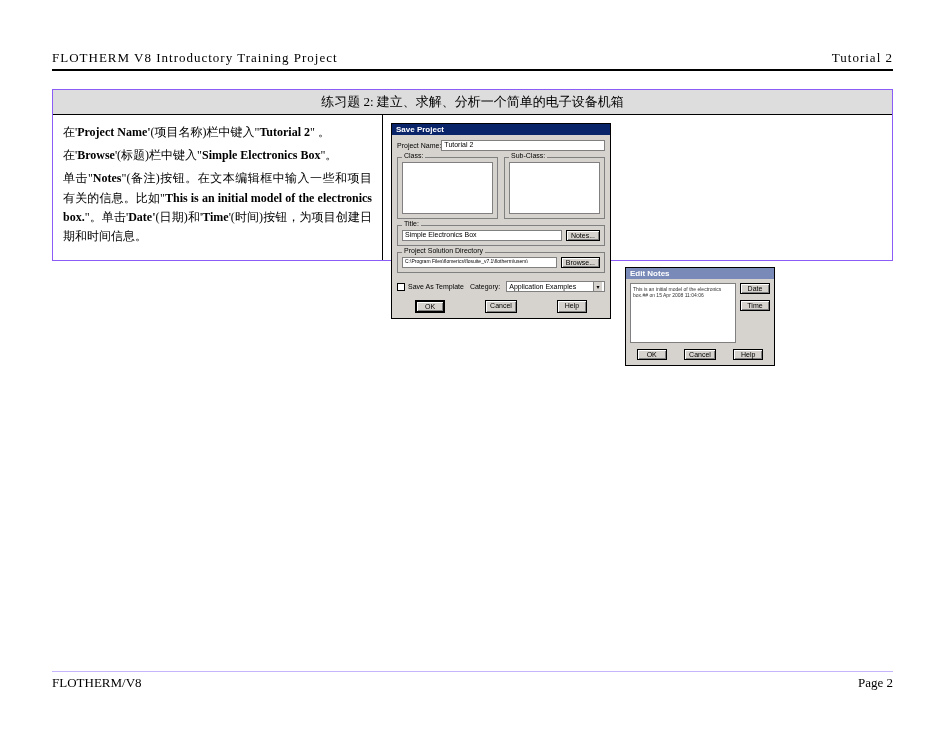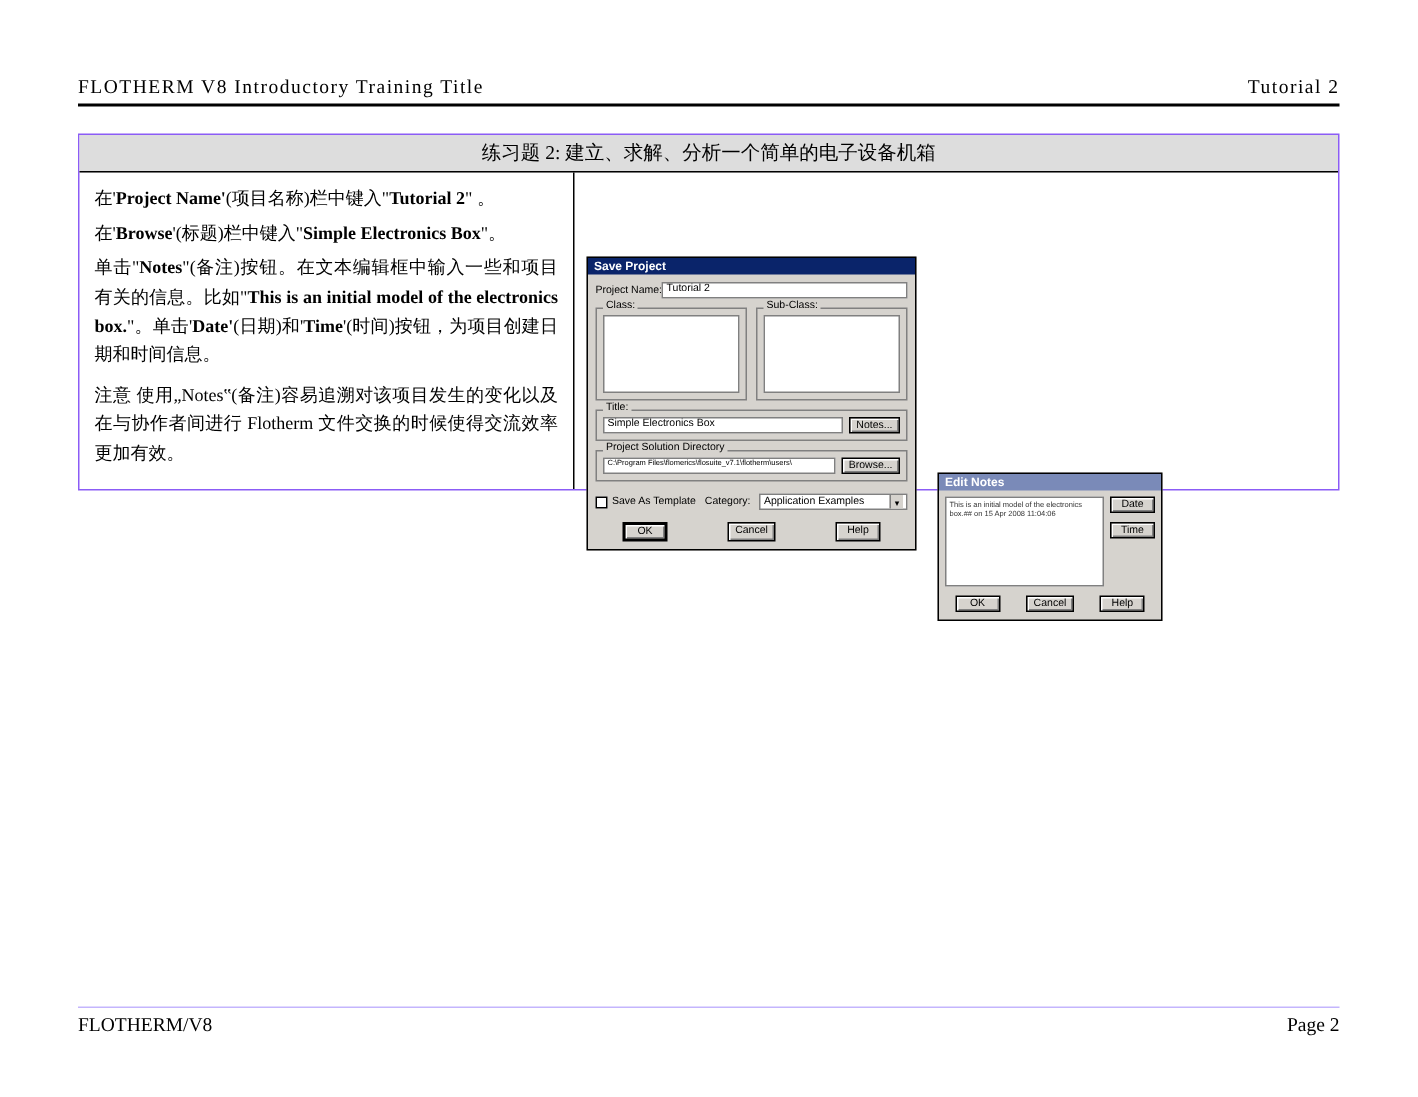--- a/index.html
+++ b/index.html
@@ -46,21 +46,20 @@
       font-size: 12px;
       line-height: 1.6;
       border-right: 1px solid #000;
     }
     .instructions p { margin-bottom: 4px; text-align: justify; }
     .bold { font-weight: bold; }
     .screenshot-area {
       flex: 1;
       position: relative;
       padding: 8px;
-      margin-top: 48px;
     }
     
     .dlg {
       position: absolute;
       background: #d6d3ce;
       border: 1px solid #000;
       font-family: Tahoma, "MS Sans Serif", Arial, sans-serif;
       font-size: 8px;
     }
     .dlg .titlebar {
@@ -162,38 +161,37 @@
       border-top: 1px solid #c4b5fd;
       padding-top: 3px;
       font-size: 13px;
     }
   </style>
 </head>
 <body>
 
 <div class="page">
   <div class="header-row">
-    <span>FLOTHERM  V8  Introductory  Training  Title</span>
+    <span>FLOTHERM  V8  Introductory  Training  Project</span>
     <span class="right">Tutorial  2</span>
   </div>
 
   <div class="outer-box">
     <div class="title-bar">练习题 2: 建立、求解、分析一个简单的电子设备机箱</div>
     <div class="content-row">
       <div class="instructions">
         <p>
           <span>在'</span><span class="bold">Project  Name'</span><span>(项目名称)栏中键入"</span><span class="bold">Tutorial 2</span><span>" 。</span>
         </p>
         <p>
           <span>在'</span><span class="bold">Browse</span><span>'(标题)栏中键入"</span><span class="bold">Simple  Electronics  Box</span><span>"。</span>
         </p>
         <p>
           <span>单击"</span><span class="bold">Notes</span><span>"(备注)按钮。在文本编辑框中输入一些和项目有关的信息。比如"</span><span class="bold">This  is  an  initial  model  of the  electronics  box.</span><span>"。单击'</span><span class="bold">Date'</span><span>(日期)和'</span><span class="bold">Time</span><span>'(时间)按钮，为项目创建日期和时间信息。</span>
         </p>
-        <p style="margin-top:8px;">注意  使用„Notes‟(备注)容易追溯对该项目发生的变化以及在与协作者间进行 Flotherm 文件交换的时候使得交流效率更加有效。</p>
       </div>
 
       <div class="screenshot-area">
 
         <div class="dlg save-dlg">
           <div class="titlebar">Save Project</div>
           <div class="dlg-body">
             <div class="row">
               <span class="lbl">Project Name:</span>
               <div class="tinput">Tutorial 2</div>

